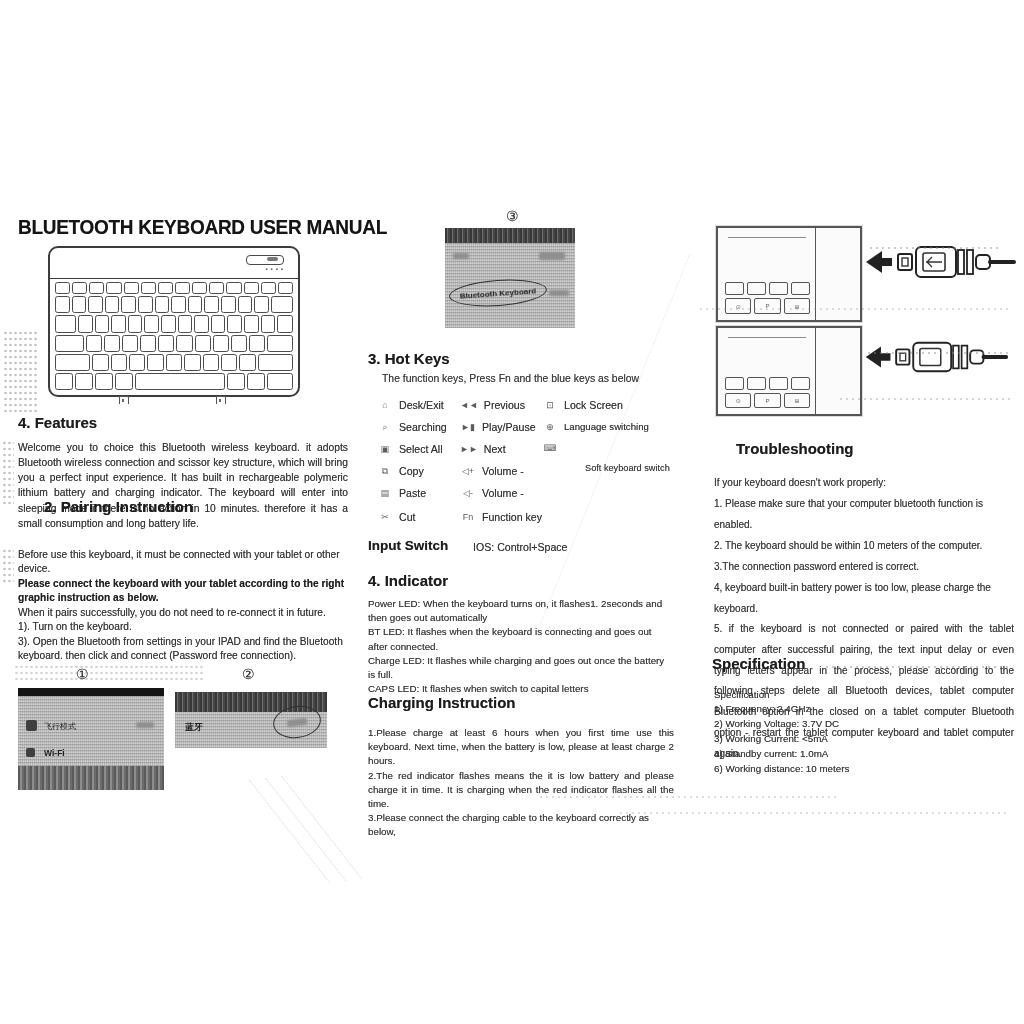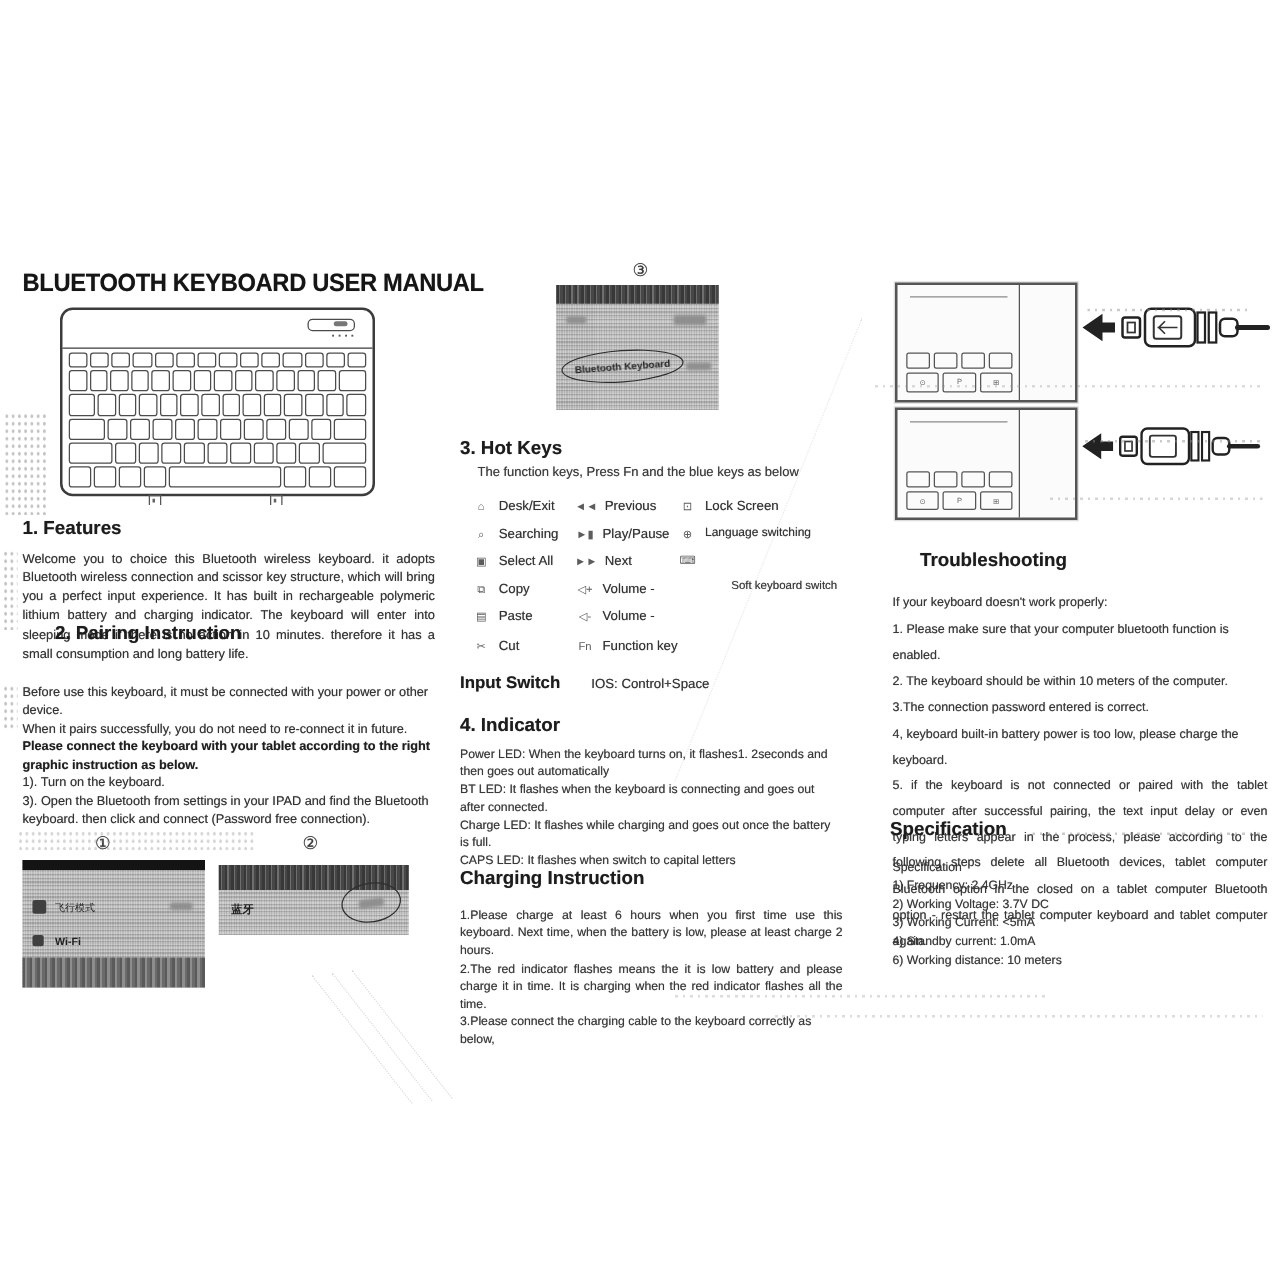--- a/index.html
+++ b/index.html
@@ -166,28 +166,28 @@
           <div class="kb-key" style="flex-grow: 5.6;"></div>
           <div class="kb-key" style="flex-grow: 1;"></div>
           <div class="kb-key" style="flex-grow: 1;"></div>
           <div class="kb-key" style="flex-grow: 1.5;"></div>
         </div>
       </div>
     <div class="kb-port" style="left:28%;"></div>
     <div class="kb-port" style="left:67%;"></div>
   </div>
 
-  <div class="abs h-sec txt" style="left:18px;top:414px;">1. Features</div>
+  <div class="abs h-sec txt" style="left:18px;top:414px;">4. Features</div>
   <div class="abs body-txt txt" style="left:18px;top:440px;width:330px;">Welcome you to choice this Bluetooth wireless keyboard. it adopts Bluetooth wireless connection and scissor key structure, which will bring you a perfect input experience. It has built in rechargeable polymeric lithium battery and charging indicator. The keyboard will enter into sleeping mode if there is no action in 10 minutes. therefore it has a small consumption and long battery life.</div>
 
   <div class="abs h-sec txt" style="left:18px;top:498px;margin-left:26px;">2. Pairing Instruction</div>
   <div class="abs" style="left:18px;top:548px;width:332px;">
-    <div class="line-txt txt">Before use this keyboard, it must be connected with your power or other device.</div>
+    <div class="line-txt txt">Before use this keyboard, it must be connected with your tablet or other device.</div>
+    <div class="line-txt txt bold">Please connect the keyboard with your tablet according to the right graphic instruction as below.</div>
     <div class="line-txt txt">When it pairs successfully, you do not need to re-connect it in future.</div>
-    <div class="line-txt txt bold">Please connect the keyboard with your tablet according to the right graphic instruction as below.</div>
     <div class="line-txt txt">1). Turn on the keyboard.</div>
     <div class="line-txt txt">3). Open the Bluetooth from settings in your IPAD and find the Bluetooth keyboard. then click and connect (Password free connection).</div>
   </div>
 
   <div class="abs fig-label txt" style="left:76px;top:666px;">①</div>
   <div class="abs fig-label txt" style="left:242px;top:666px;">②</div>
 
   <div class="fig" style="left:18px;top:688px;width:146px;height:102px;">
     <div class="fig-bar-black"></div>
     <div class="mini-ic" style="left:8px;top:32px;"></div>

